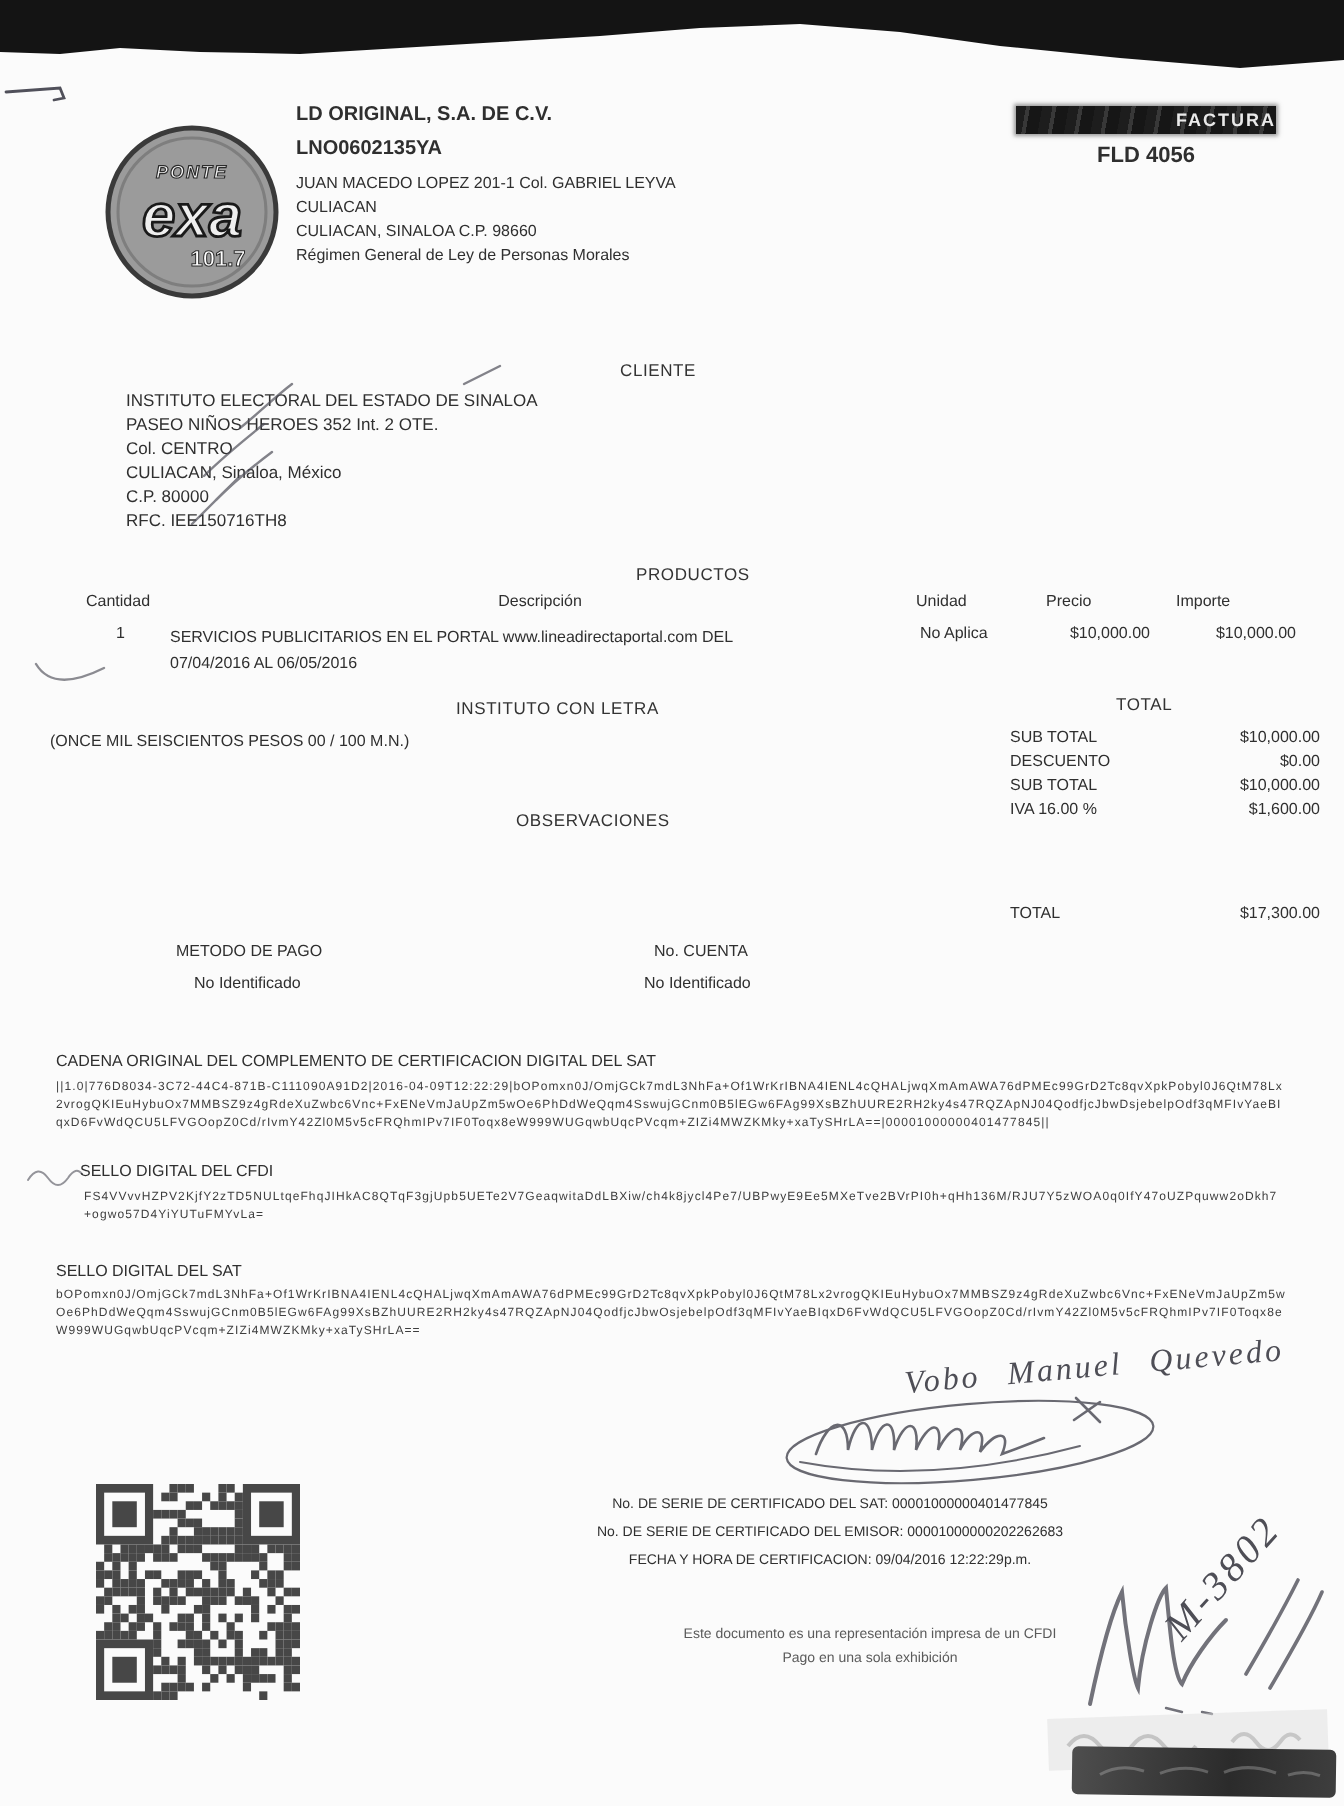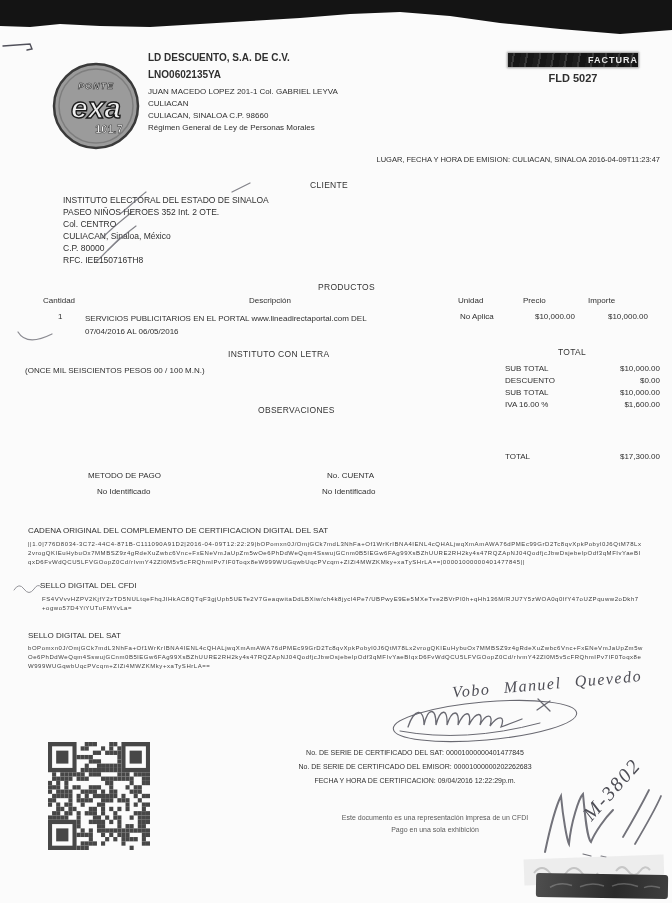--- a/index.html
+++ b/index.html
@@ -39,34 +39,30 @@
   </svg>
 
   <svg class="abs" style="left:52;left:52px;top:62px" width="88" height="88" viewBox="0 0 88 88">
     <circle cx="44" cy="44" r="42" fill="#9b9b9b" stroke="#3a3a3a" stroke-width="2.5"></circle>
     <circle cx="44" cy="44" r="37" fill="none" stroke="#7e7e7e" stroke-width="1.5"></circle>
     <text x="44" y="27" text-anchor="middle" font-size="9" font-style="italic" font-weight="bold" fill="#f4f4f4" stroke="#2b2b2b" stroke-width=".6" letter-spacing="1">PONTE</text>
     <text x="44" y="56" text-anchor="middle" font-size="30" font-style="italic" font-weight="bold" fill="#efefef" stroke="#1a1a1a" stroke-width="1.4">exa</text>
     <text x="57" y="71" text-anchor="middle" font-size="11" font-weight="bold" fill="#ffffff" stroke="#2b2b2b" stroke-width=".5">101.7</text>
   </svg>
 
-  <div class="abs b" style="left:148px;top:52px;font-size:10px">LD DESCUENTO, S.A. DE C.V.</div>
+  <div class="abs b" style="left:148px;top:52px;font-size:10px">LD ORIGINAL, S.A. DE C.V.</div>
   <div class="abs b" style="left:148px;top:69px;font-size:10px">LNO0602135YA</div>
   <div class="abs t8" style="left:148px;top:87px">JUAN MACEDO LOPEZ 201-1  Col. GABRIEL LEYVA</div>
   <div class="abs t8" style="left:148px;top:99px">CULIACAN</div>
   <div class="abs t8" style="left:148px;top:111px">CULIACAN, SINALOA C.P. 98660</div>
   <div class="abs t8" style="left:148px;top:123px">Régimen General de Ley de Personas Morales</div>
 
   <div class="abs factura-bar" style="left:508px;top:53px">FACTURA</div>
-  <div class="abs b center" style="left:508px;top:72px;width:130px;font-size:11px">FLD 5027</div>
-
-  <div class="abs t75 right" style="right:12px;top:155px;width:420px">
-    <span>LUGAR, FECHA Y HORA DE EMISION:</span>
-    <span>CULIACAN, SINALOA 2016-04-09T11:23:47</span>
-  </div>
+  <div class="abs b center" style="left:508px;top:72px;width:130px;font-size:11px">FLD 4056</div>
+
 
   <div class="abs sec-title" style="left:310px;top:180px">CLIENTE</div>
   <div class="abs t85 client-line" style="left:43px;top:195px">INSTITUTO ELECTORAL DEL ESTADO DE SINALOA</div>
   <div class="abs t85 client-line" style="left:43px;top:207px">PASEO NIÑOS HEROES 352  Int. 2 OTE.</div>
   <div class="abs t85 client-line" style="left:43px;top:219px">Col. CENTRO</div>
   <div class="abs t85 client-line" style="left:43px;top:231px">CULIACAN, Sinaloa, México</div>
   <div class="abs t85 client-line" style="left:43px;top:243px">C.P. 80000</div>
   <div class="abs t85 client-line" style="left:43px;top:255px">RFC. IEE150716TH8</div>
 
   <svg class="abs pen-svg" style="left:80px;top:182px" width="300" height="90" opacity=".7">

